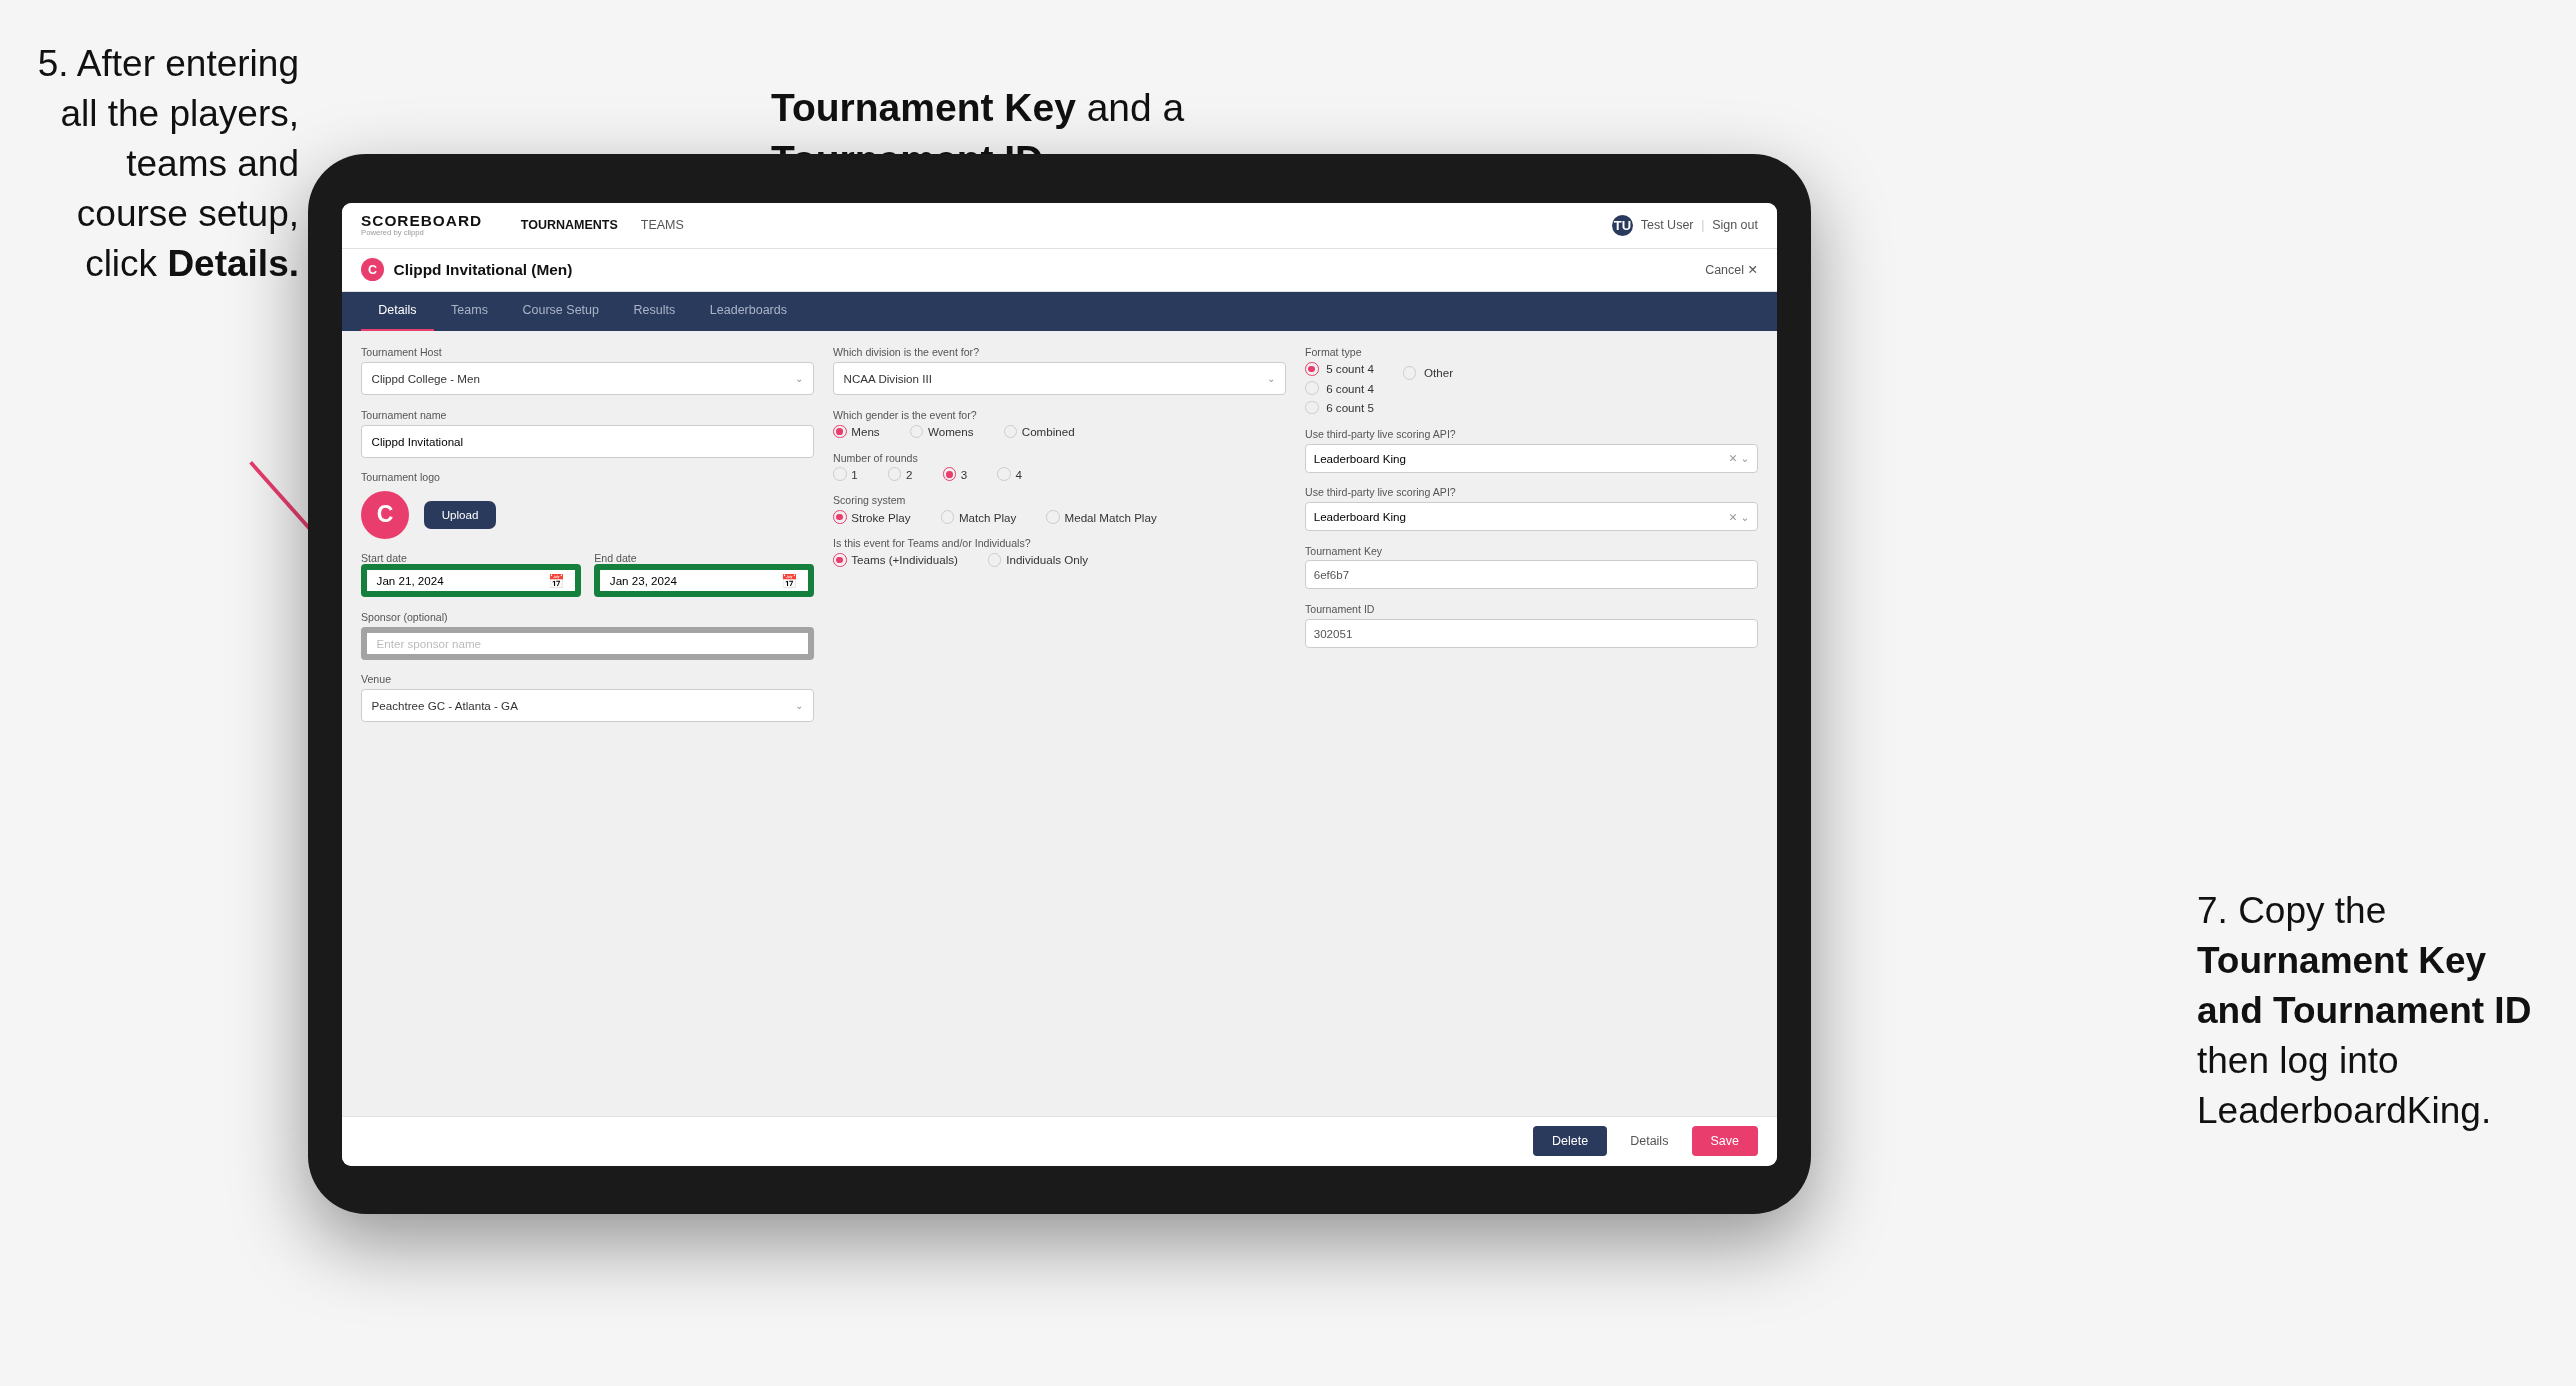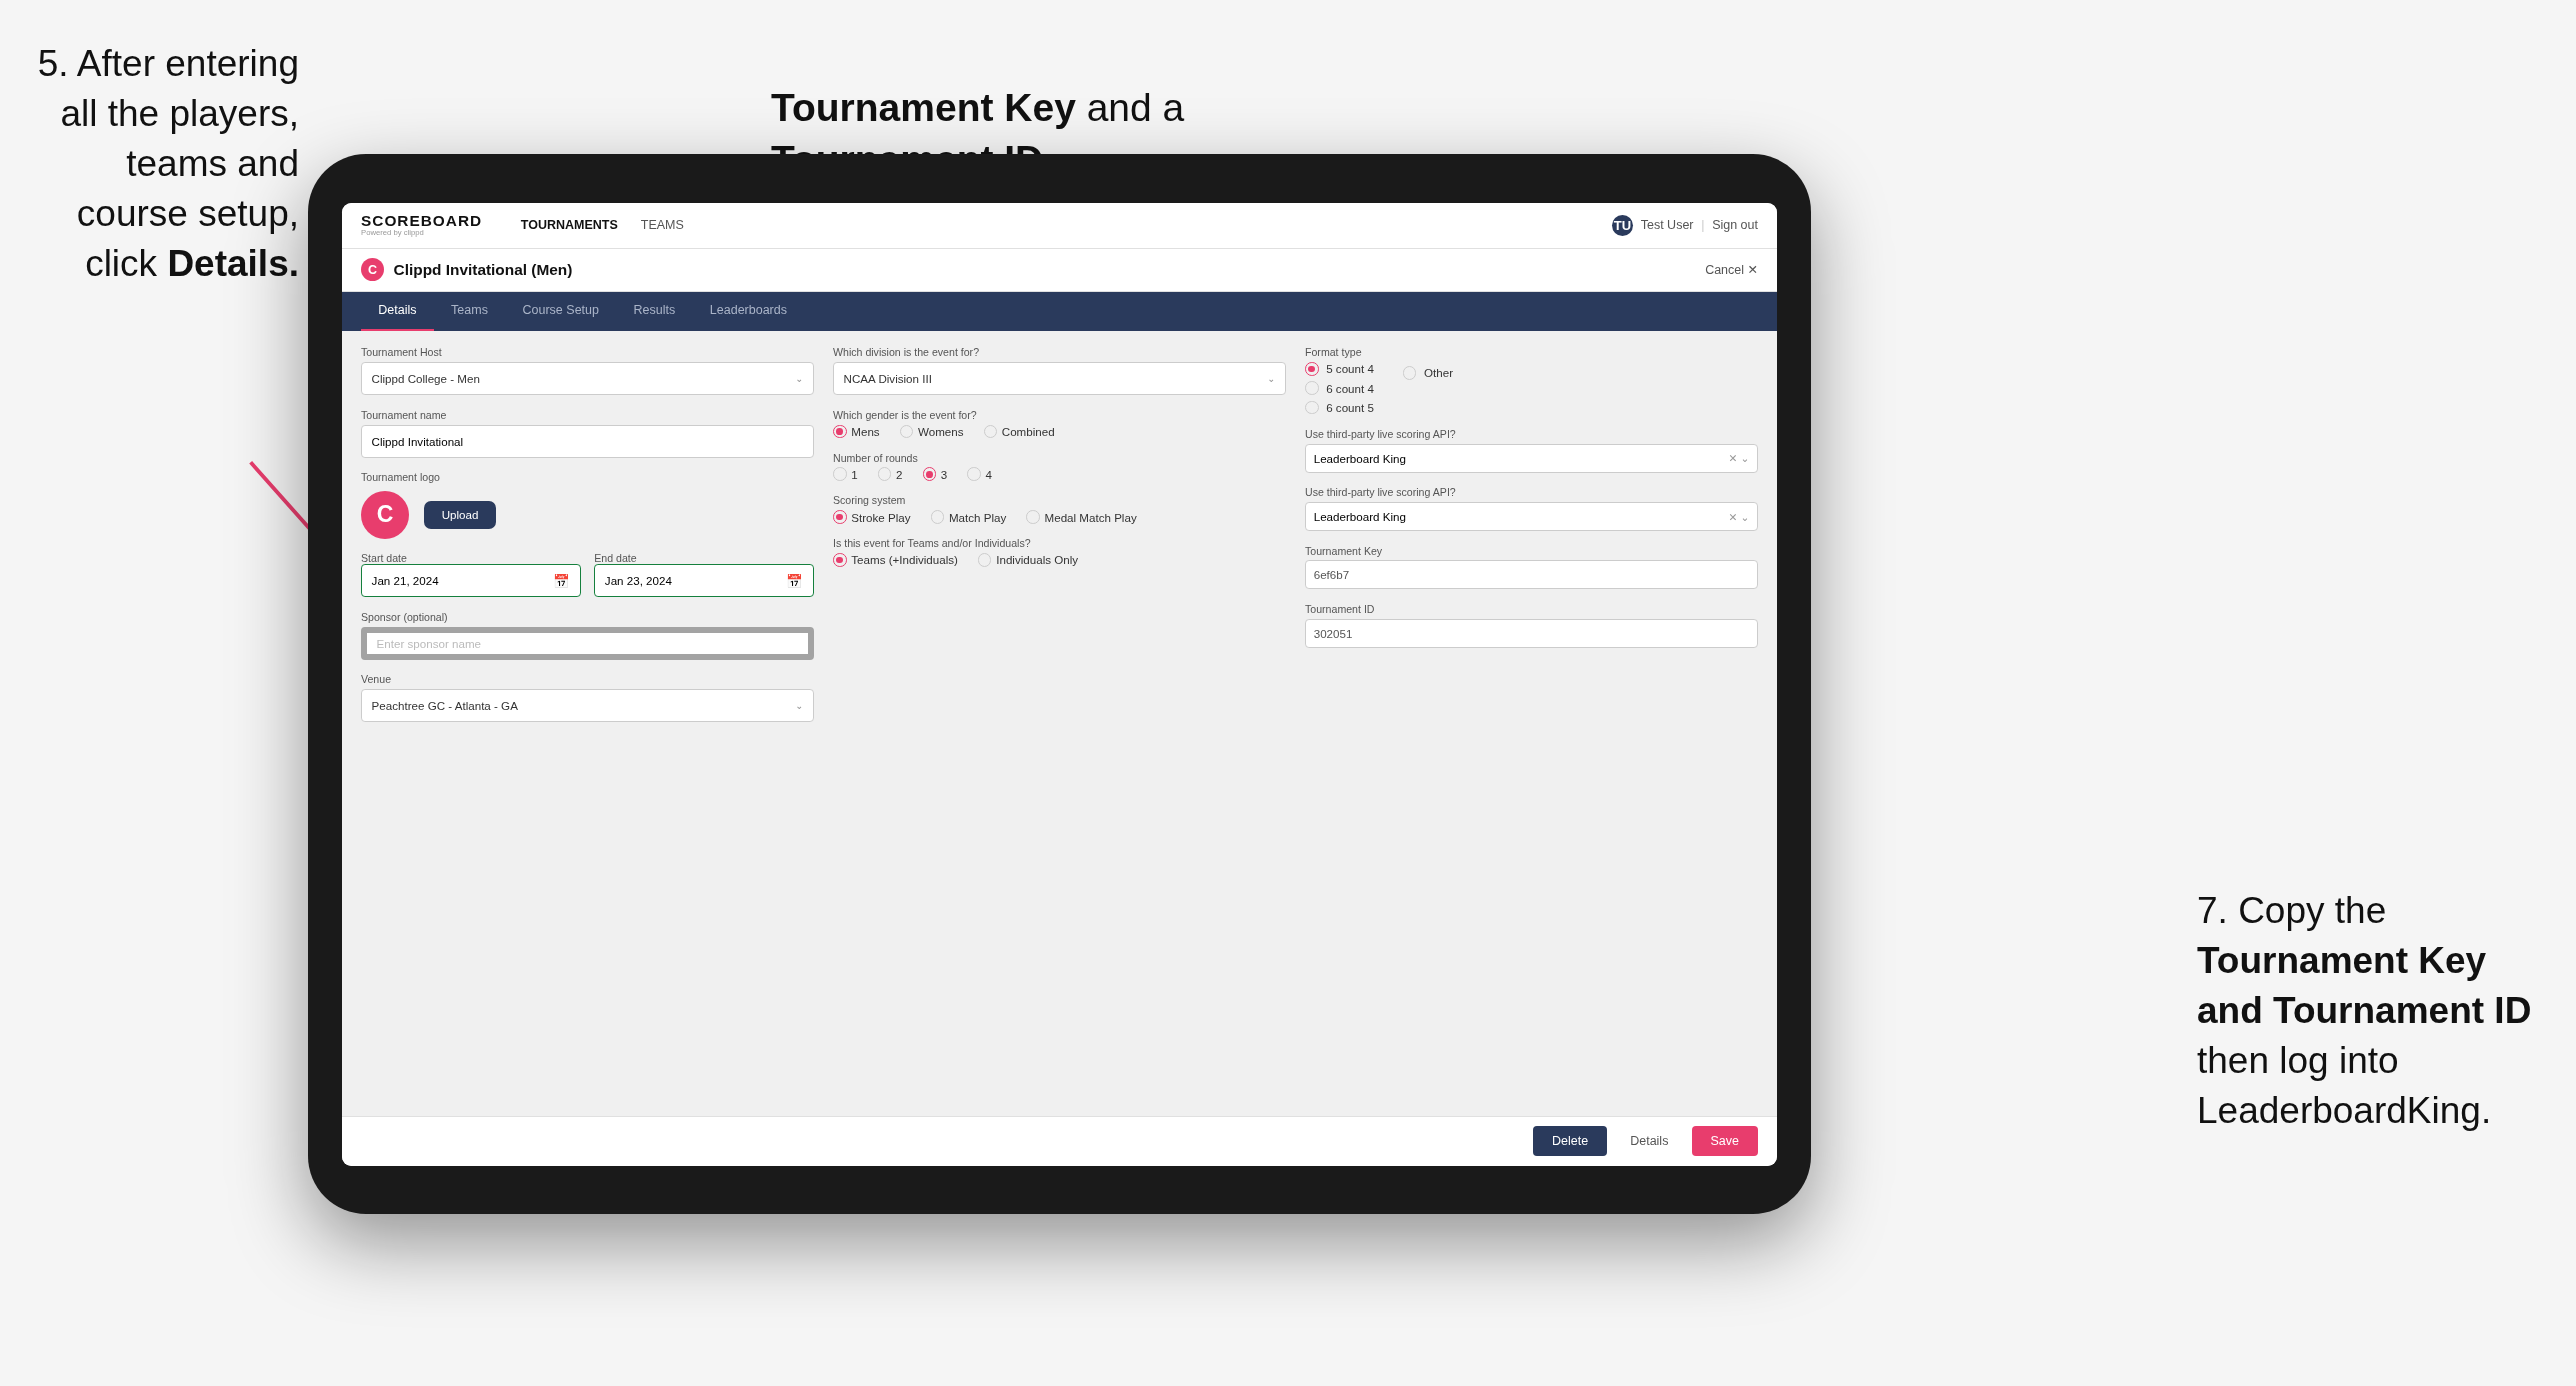--- a/index.html
+++ b/index.html
@@ -278,37 +278,37 @@
       gap: 13.5px;
     }
     .date-col {
       flex: 1;
     }
 
     .date-input {
       display: flex;
       align-items: center;
       background: #fff;
-      border: 1px solid #15803d;
+      border: 6px solid #15803d;
       border-radius: 3.9px;
       height: 33px;
       padding: 0 9.6px;
       font-size: 11.6px;
       gap: 7.7px;
     }
     .date-input .cal-icon {
       color: #777;
       font-size: 13.5px;
       margin-left: auto;
     }
 
     
     .radio-group {
       display: flex;
-      gap: 20px;
+      gap: 30px;
       align-items: center;
       flex-wrap: wrap;
     }
 
     .radio-item {
       display: flex;
       align-items: center;
       gap: 4.8px;
       font-size: 11.6px;
       color: #333;

